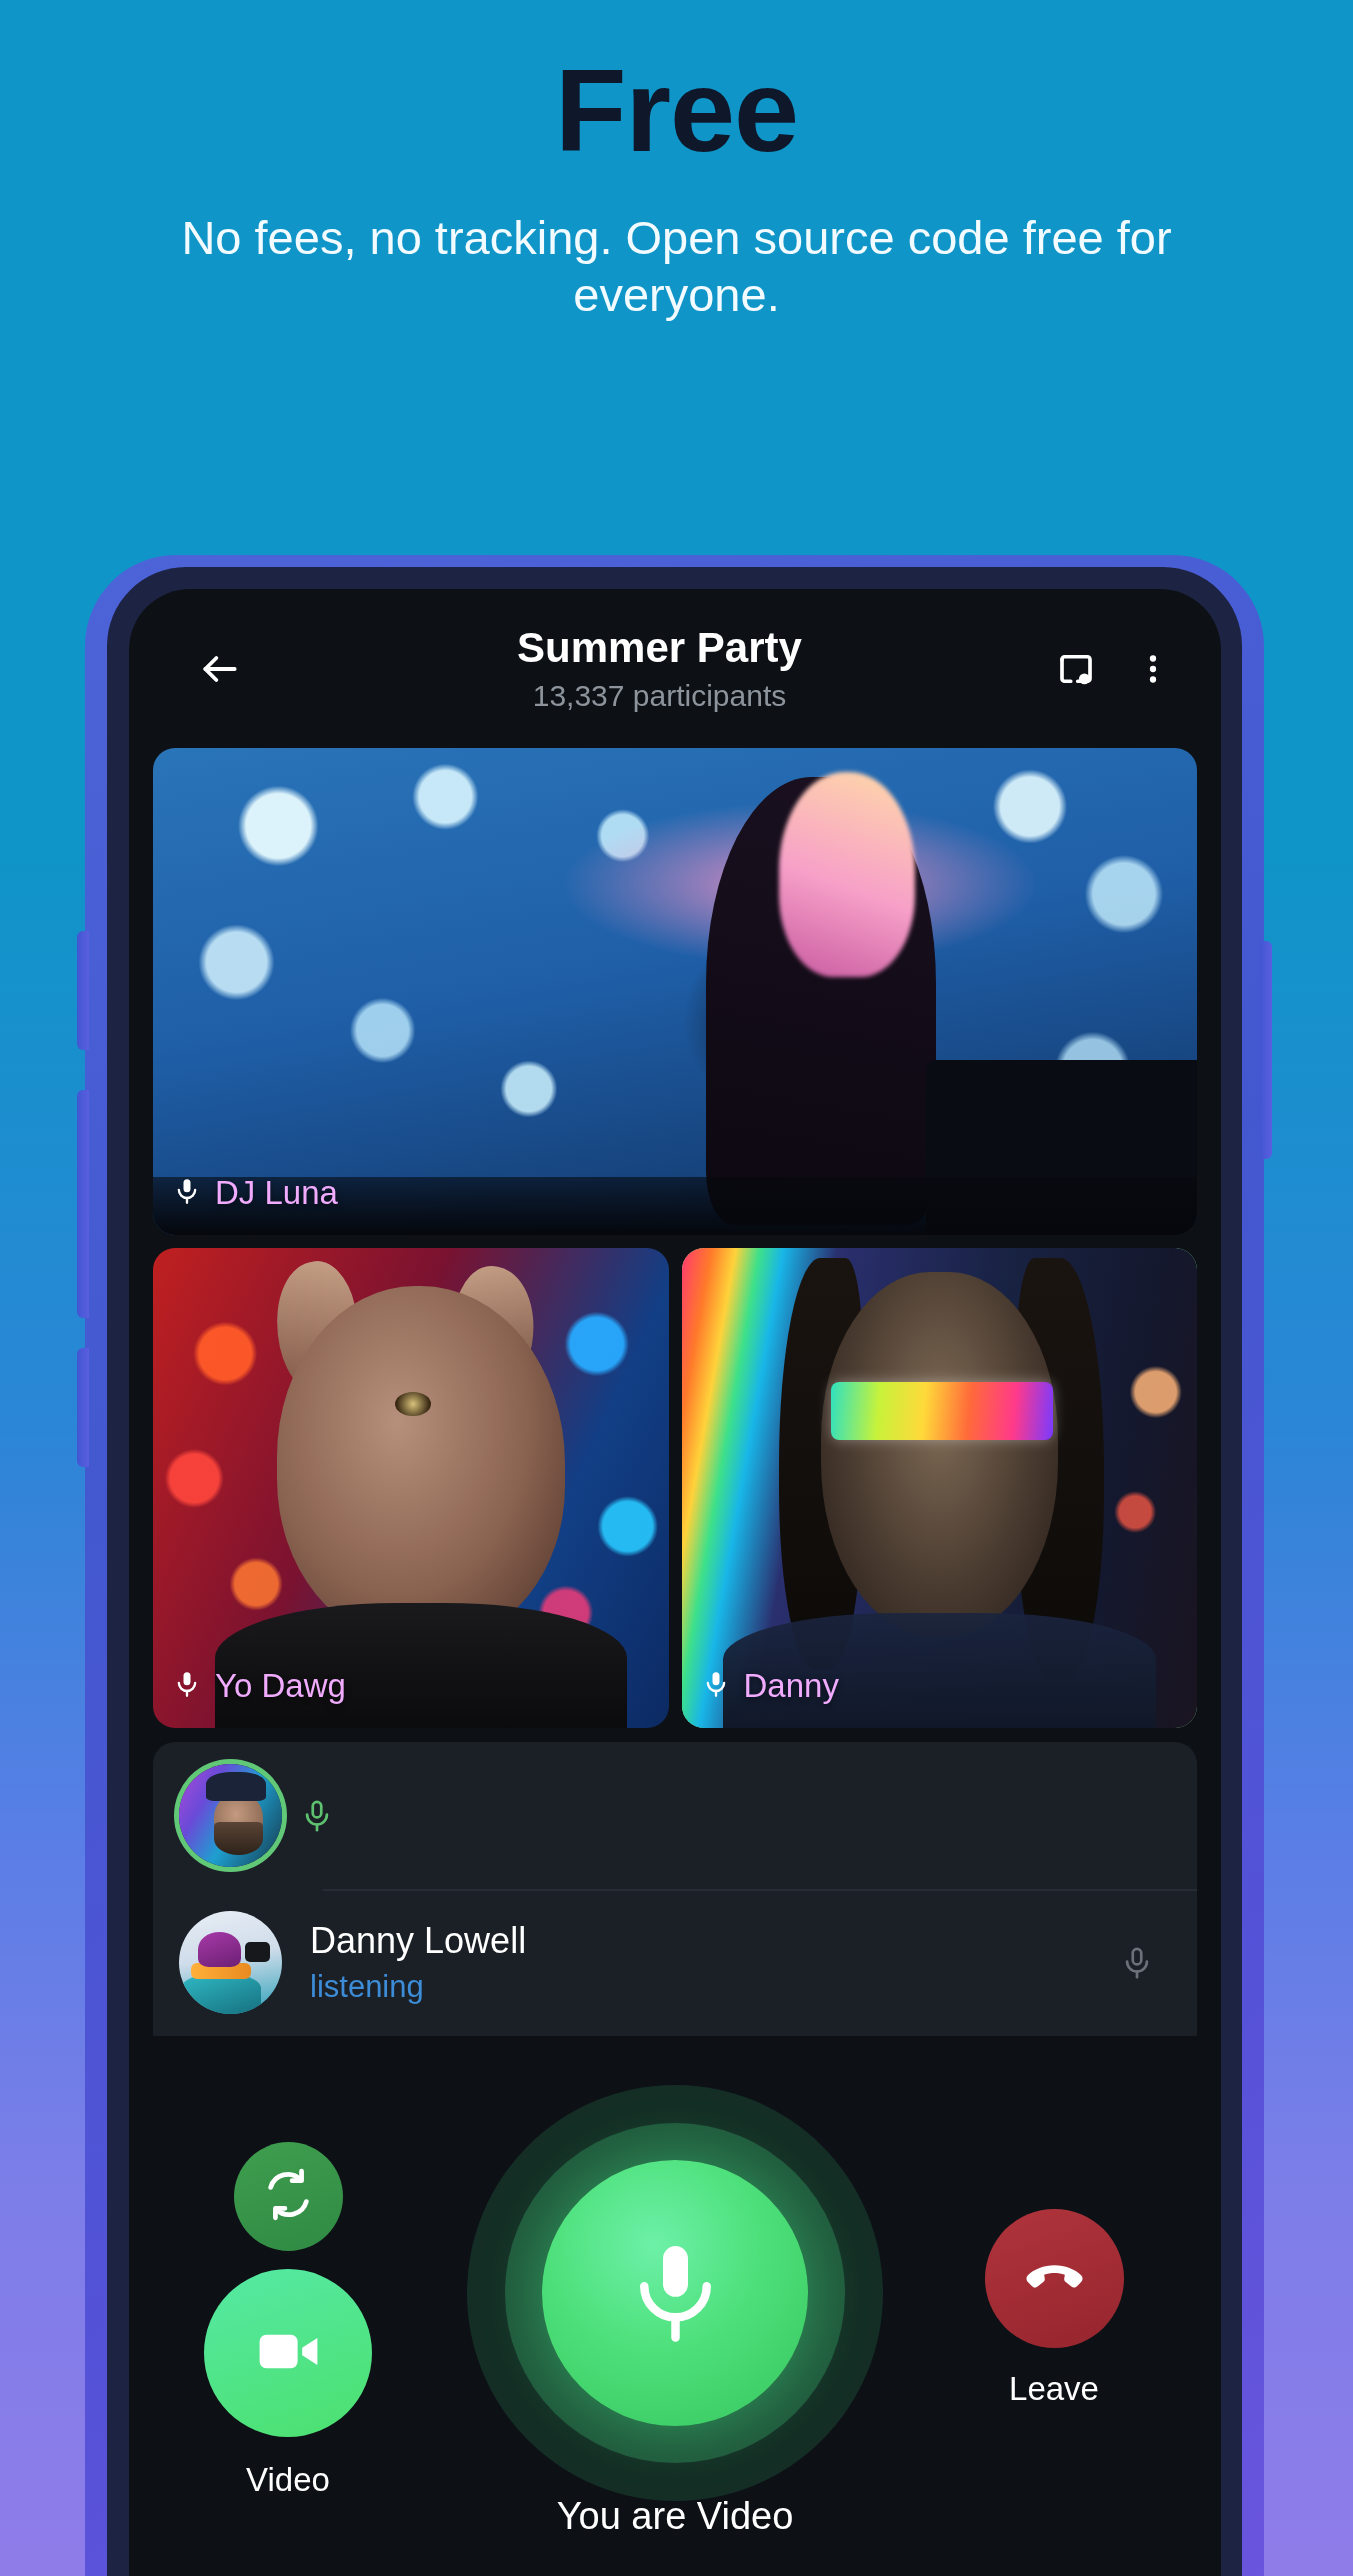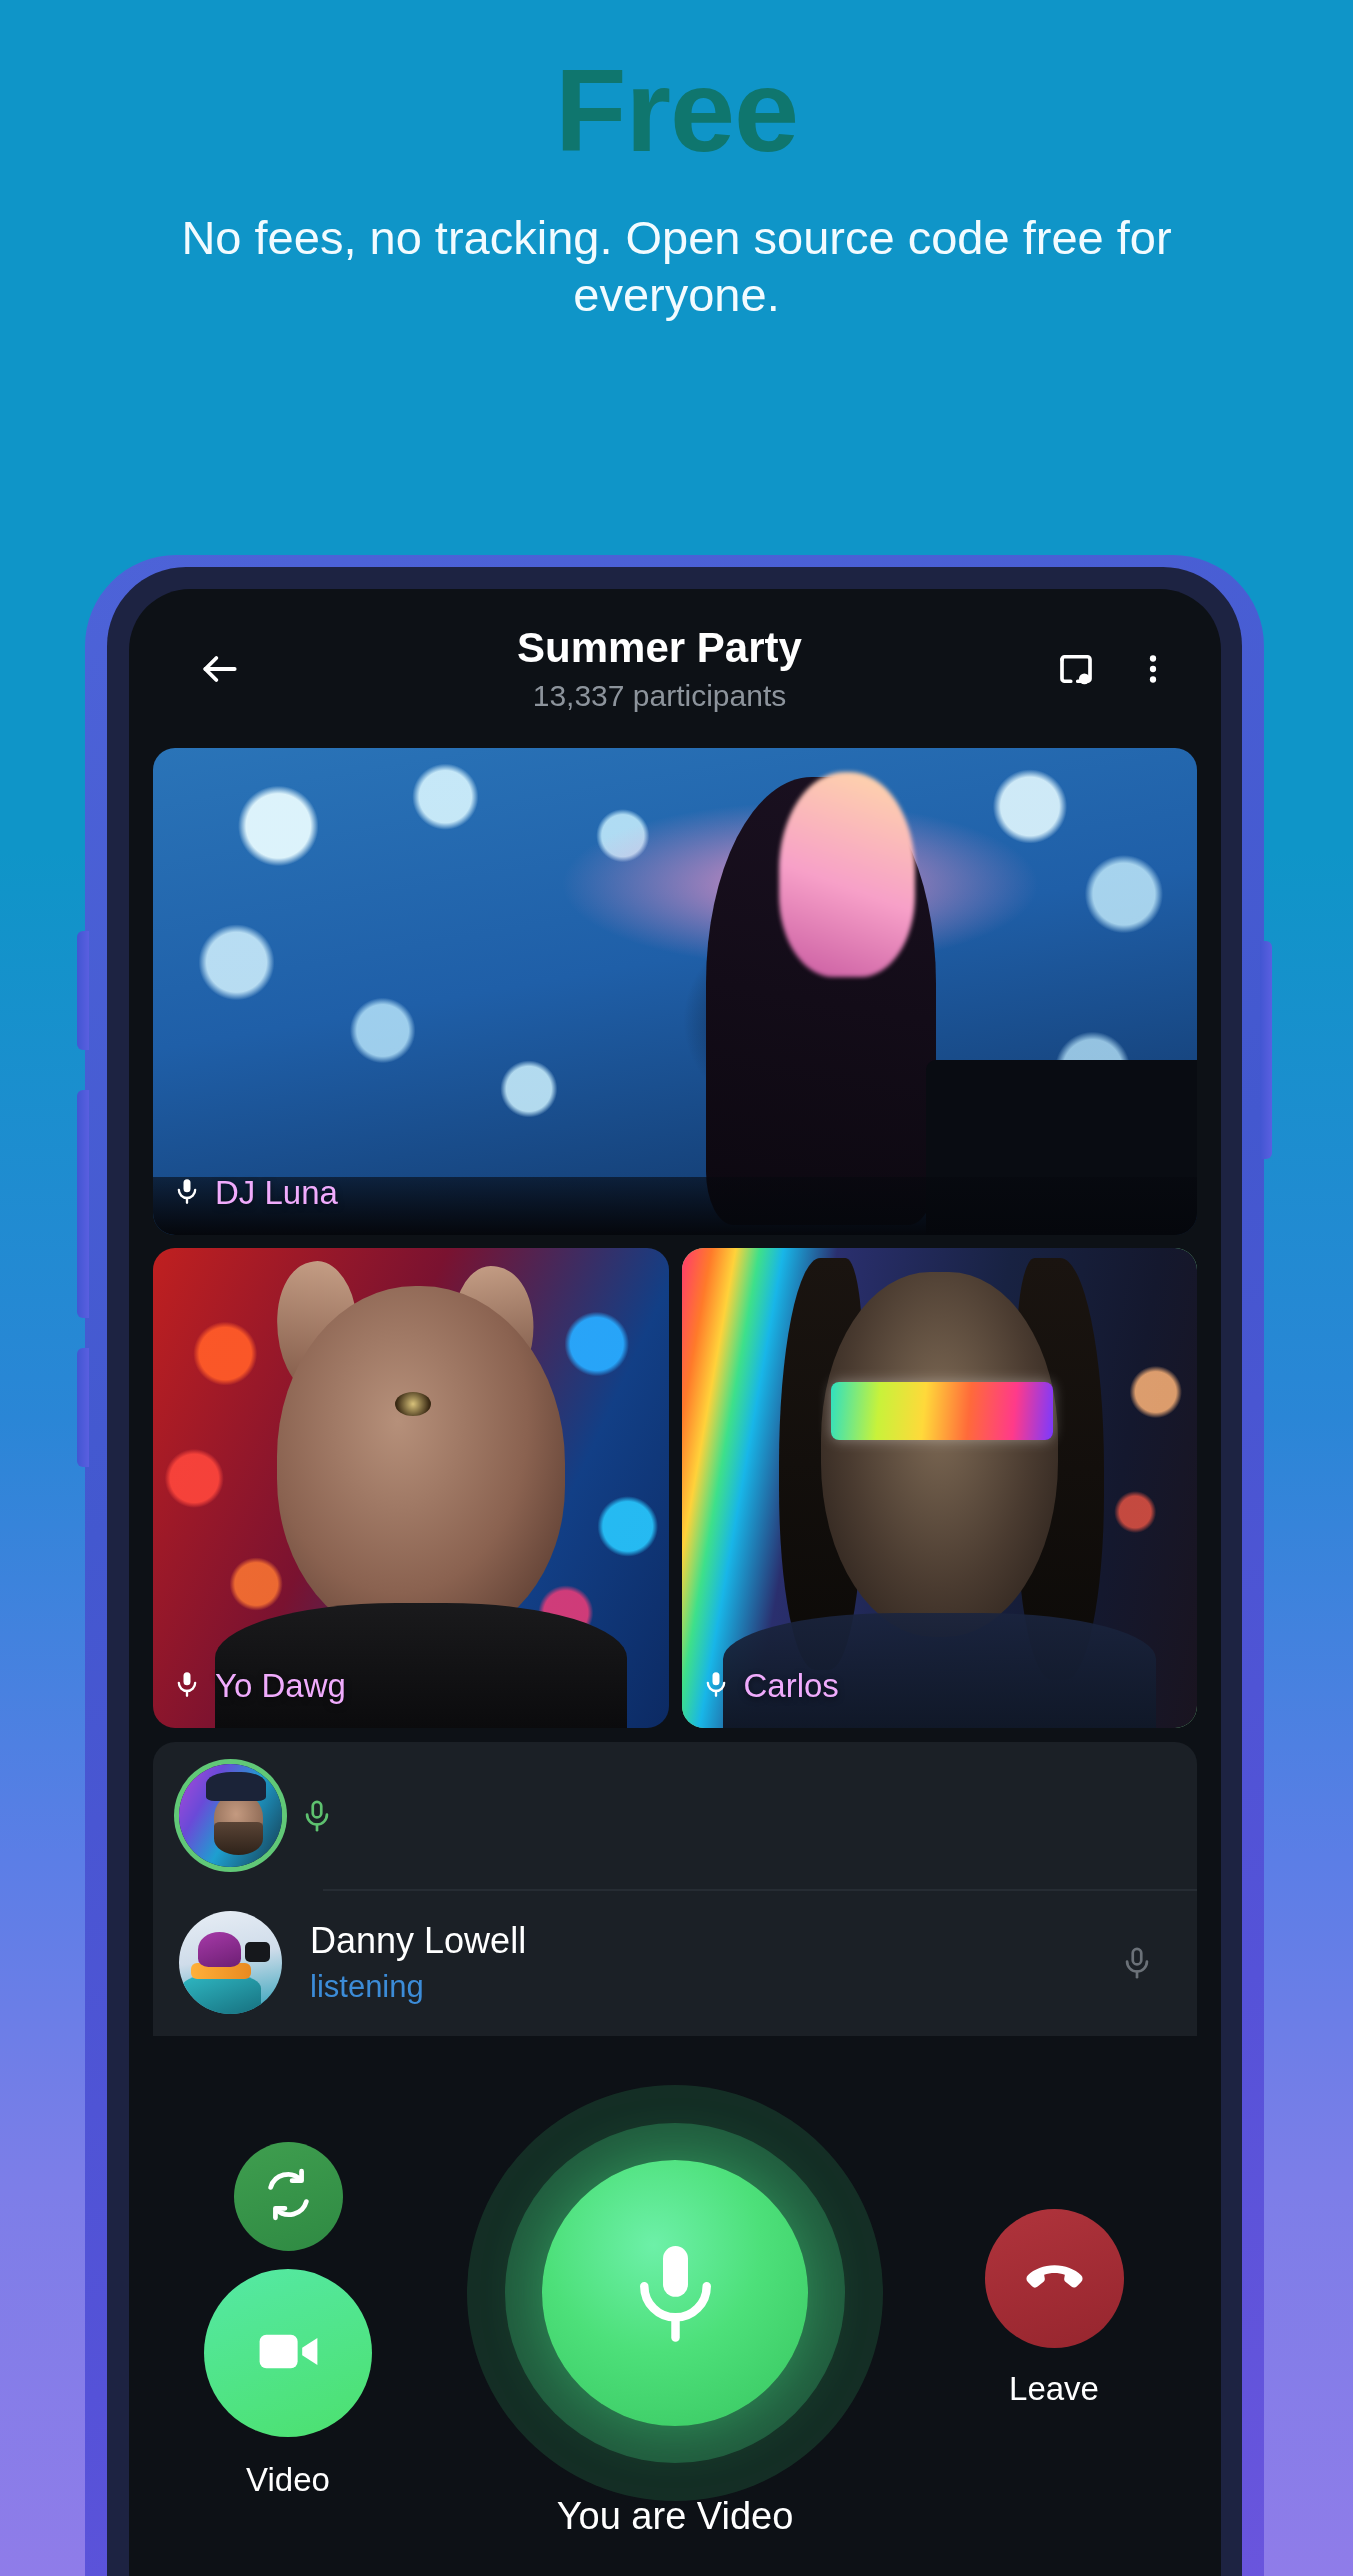--- a/index.html
+++ b/index.html
@@ -12,21 +12,21 @@
       #2a86d6 55%,
       #5b7ee6 72%,
       #7d7ee8 85%,
       #8f7ce9 100%);
     position:relative;
   }
 
   
   .promo { position:absolute; top:0; left:0; width:1353px; text-align:center; padding-top:52px; }
   .promo-title {
-    font-size:117px; line-height:1.0; font-weight:700; color:#0f766e;
+    font-size:117px; line-height:1.0; font-weight:700; color:#0f172a;
     letter-spacing:-1px;
   }
   .promo-sub {
     margin-top:40px; font-size:47px; line-height:1.22; font-weight:400;
     color:#f2fbff; padding:0 149px;
   }
 
   
   .phone-wrap { position:absolute; left:85px; top:555px; width:1179px; height:2031px; }
 
@@ -347,21 +347,21 @@
             <div class="carlos-torso"></div>
           </div>
           <div class="tile-label">
             <span>
               <svg width="28" height="36" viewBox="0 0 24 24" fill="#ffffff">
                 <rect x="9" y="2" width="6" height="11" rx="3"></rect>
                 <path d="M5 11a7 7 0 0 0 14 0" fill="none" stroke="#ffffff" stroke-width="2" stroke-linecap="round"></path>
                 <line x1="12" y1="18" x2="12" y2="22" stroke="#ffffff" stroke-width="2" stroke-linecap="round"></line>
               </svg>
             </span>
-            <span class="name">Carlos</span>
+            <span class="name">Danny</span>
           </div>
         </div>
 
       </div>
     </div>
 
     <div class="participants">
 
       <div class="p-row">
         <div class="avatar ring">

